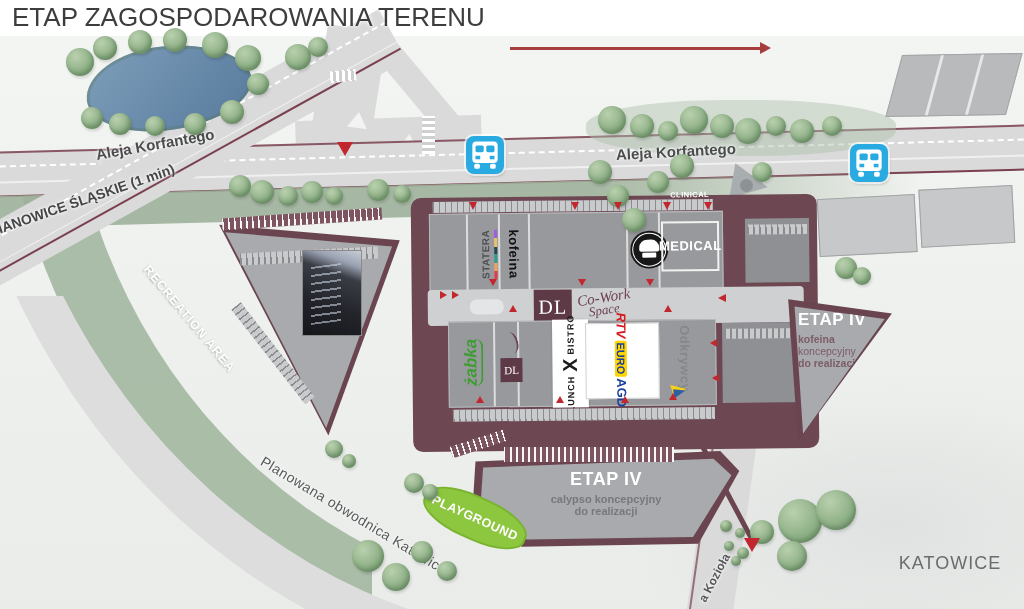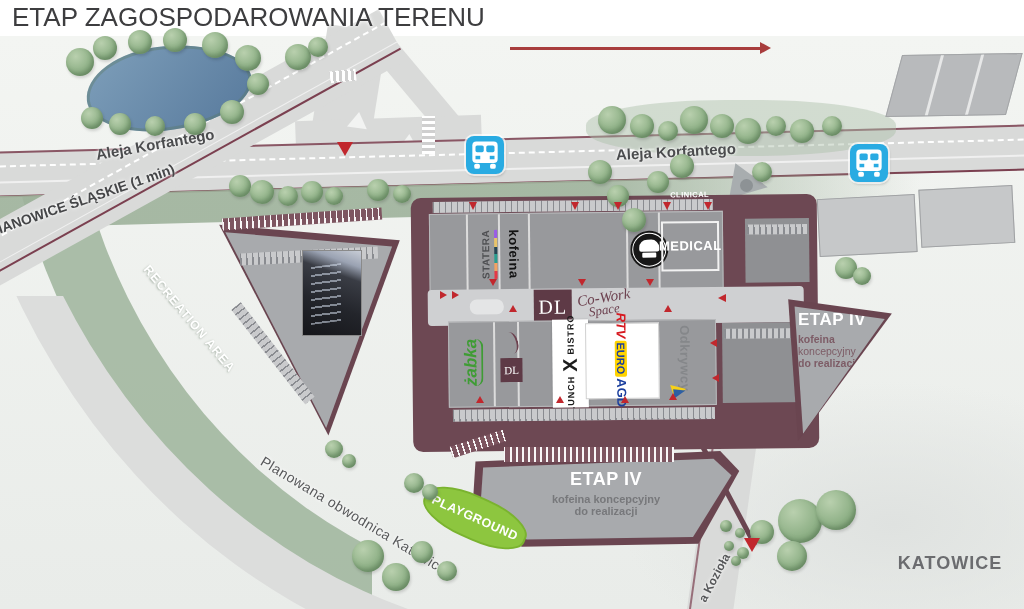--- a/index.html
+++ b/index.html
@@ -193,21 +193,21 @@
         <div style="font-size:10.5px;font-weight:bold;color:#7d5c66;">do realizacji</div>
       </div>
       <div style="position:absolute;left:44px;top:84px;width:76px;height:6px;background:#6a4550;transform:rotate(-48deg);"></div>
       <div style="position:absolute;left:52px;top:98px;width:76px;height:6px;background:#8fae87;transform:rotate(-48deg);"></div>
     </div>
   </div>
 
   <div class="lot-outer" style="left:470px;top:448px;width:272px;height:104px;clip-path:polygon(2% 13%, 92% 3%, 99% 22%, 84% 92%, 19% 95%, 1% 55%);">
     <div class="lot-inner" style="clip-path:polygon(2% 13%, 92% 3%, 99% 22%, 84% 92%, 19% 95%, 1% 55%);text-align:center;">
       <div class="etap-title" style="font-size:18px;margin-top:13px;">ETAP IV</div>
-      <div style="font-size:11px;font-weight:bold;color:#77787b;margin-top:3px;">kofeina koncepcyjny</div>
+      <div style="font-size:11px;font-weight:bold;color:#77787b;margin-top:3px;">calypso koncepcyjny</div>
       <div style="font-size:11px;font-weight:bold;color:#77787b;">do realizacji</div>
     </div>
   </div>
 
   <div class="ticks dark" style="left:504px;top:447px;width:170px;height:15px;"></div>
   <div class="ticks dark" style="left:450px;top:438px;width:56px;height:12px;transform:rotate(-18deg);"></div>
 
   <div class="abs" style="left:420px;top:496px;width:106px;height:40px;transform:rotate(24deg);border-radius:45%;
               background:#8dc63f;border:2px solid #7ab32f;display:flex;align-items:center;justify-content:center;">
     <span class="lbl" style="position:static;font-size:12.5px;font-weight:bold;color:#fff;letter-spacing:.5px;text-shadow:none;">PLAYGROUND</span>
@@ -250,21 +250,21 @@
   <div class="lbl" style="left:616px;top:146px;font-size:15px;font-weight:bold;color:#4b4c4e;transform:rotate(-3deg);transform-origin:left center;">Aleja Korfantego</div>
 
   <div class="lbl" style="left:-34px;top:232px;font-size:14px;font-weight:bold;color:#454648;transform:rotate(-19deg);transform-origin:left center;">SIEMIANOWICE ŚLĄSKIE (1 min)</div>
 
   <div class="lbl" style="left:146px;top:260px;font-size:12.5px;font-weight:bold;color:#fff;letter-spacing:1px;transform:rotate(50deg);transform-origin:left center;text-shadow:0 1px 2px rgba(90,110,90,.5);">RECREATION AREA</div>
 
   <div class="lbl" style="left:262px;top:452px;font-size:14px;color:#565759;transform:rotate(31deg);transform-origin:left center;letter-spacing:.5px;">Planowana obwodnica Katowic</div>
 
   <div class="lbl" style="left:702px;top:594px;font-size:12px;font-weight:bold;color:#565759;transform:rotate(-62deg);transform-origin:left center;">a Kozioła</div>
 
-  <div class="abs" style="left:884px;top:550px;width:132px;text-align:center;color:#6b6c6f;font-weight:bold;font-size:18px;letter-spacing:1px;line-height:1.45;">
+  <div class="abs" style="left:884px;top:550px;width:132px;text-align:center;color:#6b6c6f;font-weight:normal;font-size:18px;letter-spacing:1px;line-height:1.45;">
     <div>KATOWICE</div>
   </div>
 
 <div class="tree" style="left: 66px; top: 48px; width: 28px; height: 28px;"></div>
     <div class="tree" style="left: 93px; top: 36px; width: 24px; height: 24px;"></div>
     <div class="tree" style="left: 128px; top: 30px; width: 24px; height: 24px;"></div>
     <div class="tree" style="left: 163px; top: 28px; width: 24px; height: 24px;"></div>
     <div class="tree" style="left: 202px; top: 32px; width: 26px; height: 26px;"></div>
     <div class="tree" style="left: 235px; top: 45px; width: 26px; height: 26px;"></div>
     <div class="tree" style="left: 247px; top: 73px; width: 22px; height: 22px;"></div>

